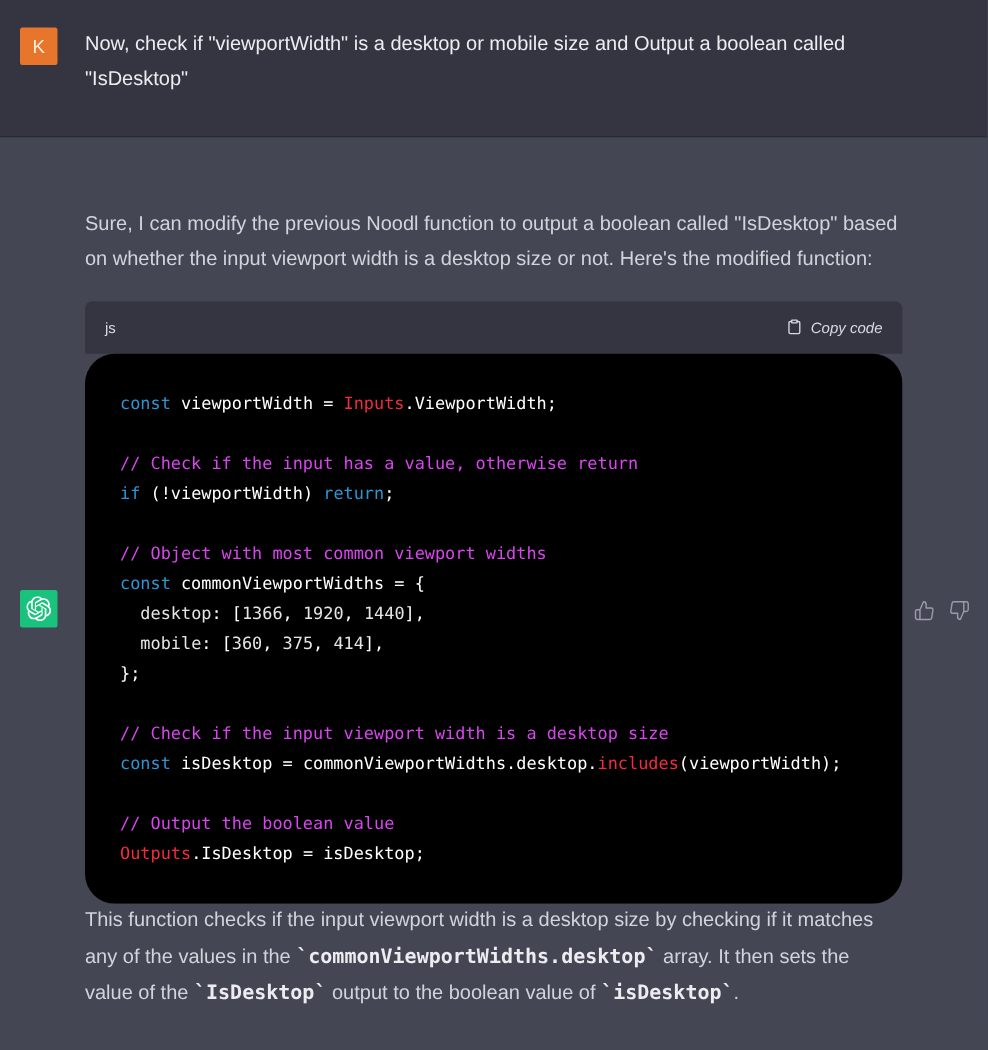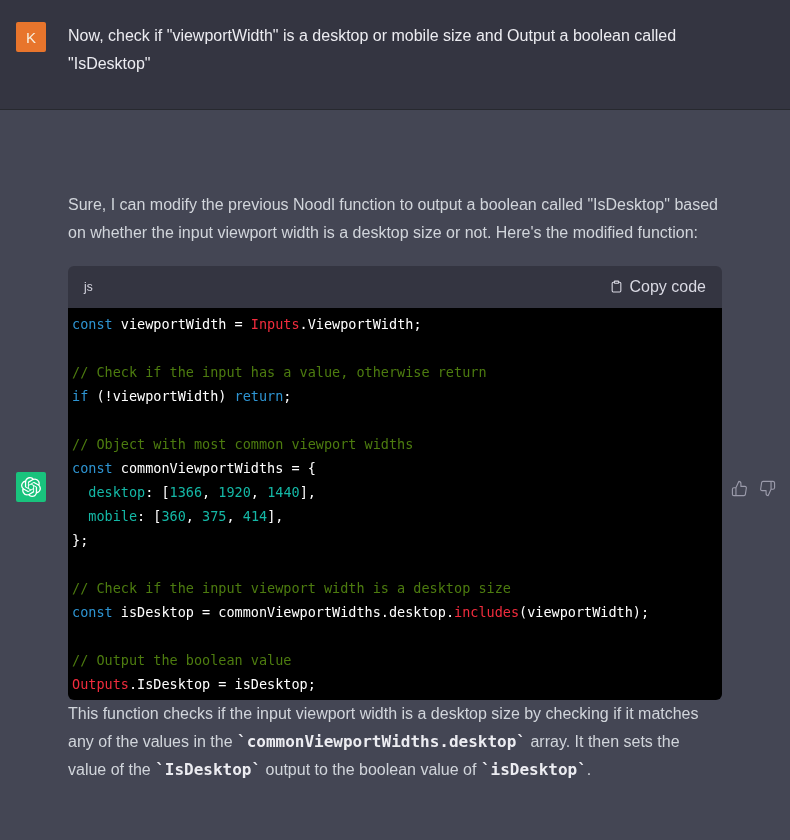--- a/index.html
+++ b/index.html
@@ -97,48 +97,50 @@
   }
   .copy-btn {
     margin-left: auto;
     display: flex;
     align-items: center;
     gap: 7px;
     background: none;
     border: none;
     padding: 0;
     font-family: "Liberation Sans", sans-serif;
-    font-size: 16px;
+    font-size: 12px;
     color: #d9d9e3;
     cursor: pointer;
+    font-style: italic;
   }
   .copy-btn svg {
     width: 13px;
     height: 15px;
     fill: none;
     stroke: currentColor;
     stroke-width: 2;
     stroke-linecap: round;
     stroke-linejoin: round;
   }
   .code-body {
     background: #000000;
     margin: 0;
-    padding: 4px;
+    padding: 28px;
     font-family: "DejaVu Sans Mono", monospace;
     font-size: 13.5px;
     line-height: 24px;
     color: #ffffff;
     white-space: pre;
+    border-radius: 24px;
   }
   .code-line { min-height: 24px; }
   .tok-kw { color: #2e95d3; }
   .tok-id { color: #f22c3d; }
-  .tok-num { color: #14b8a6; }
-  .tok-cm { color: #4d7c0f; }
+  .tok-num { color: #e5e5e5; }
+  .tok-cm { color: #d946ef; }
   .outro {
     margin-top: 36px;
     font-size: 16px;
     line-height: 28px;
     color: #d1d5db;
   }
   .inline-code {
     font-family: "DejaVu Sans Mono", monospace;
     font-weight: bold;
     font-size: 16px;

